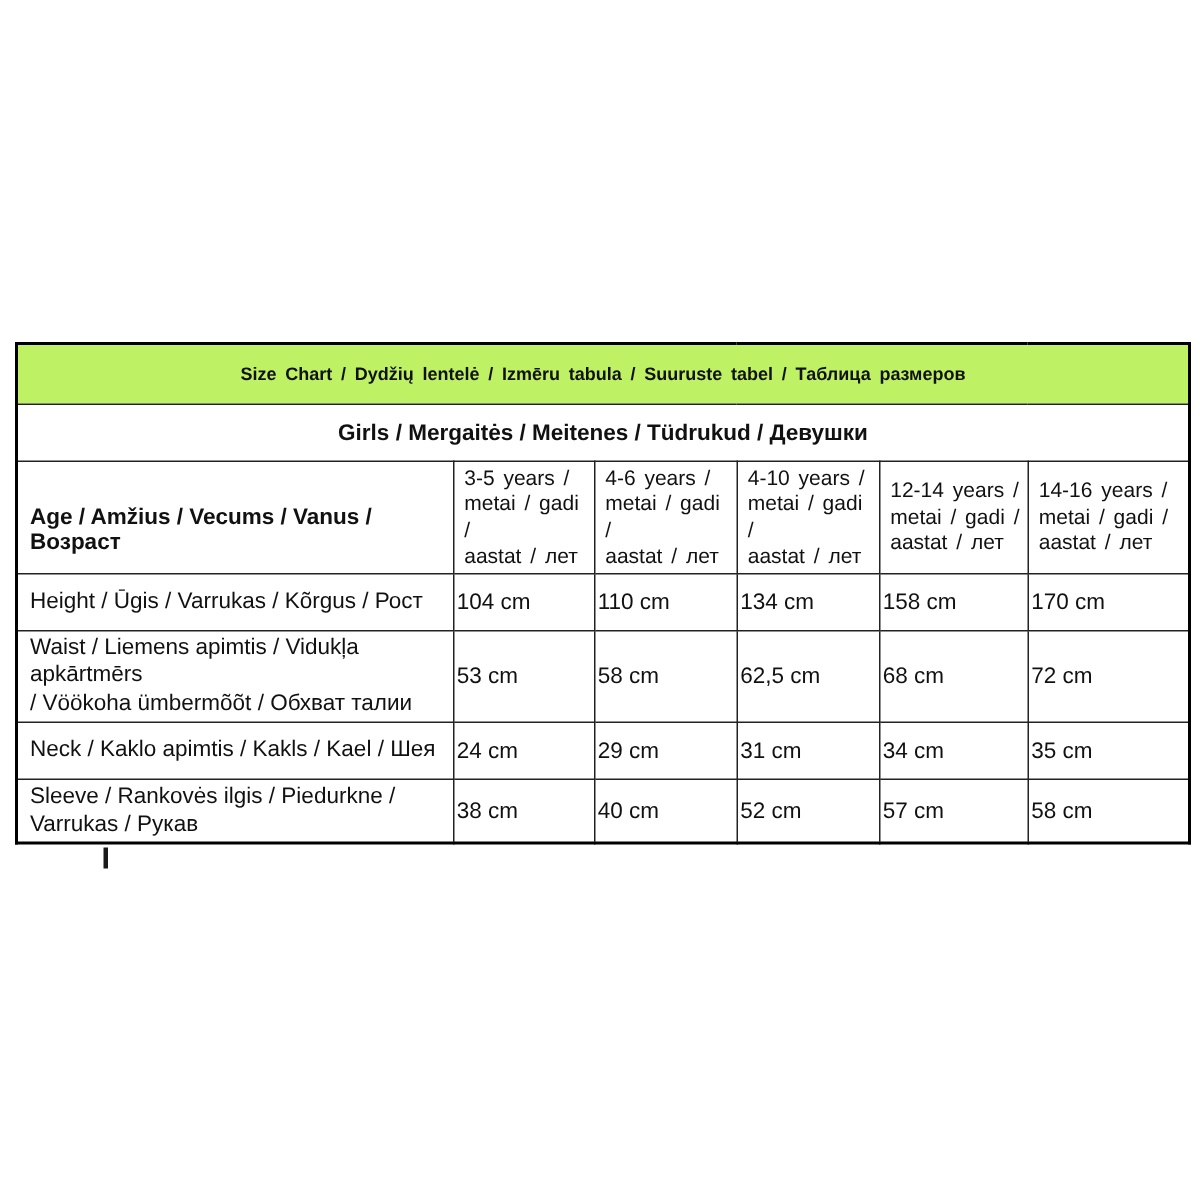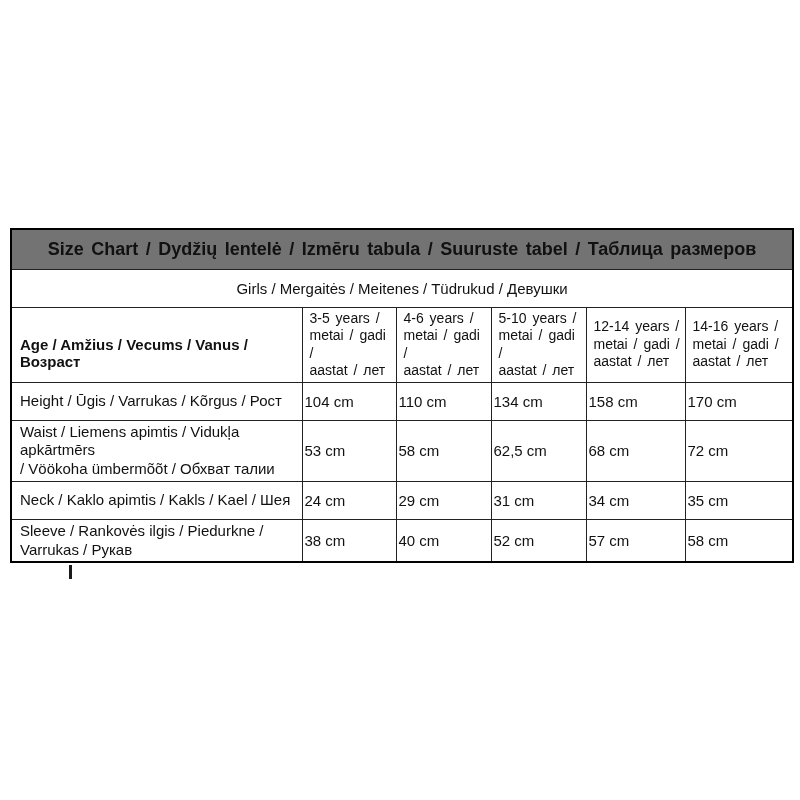--- a/index.html
+++ b/index.html
@@ -34,30 +34,30 @@
   tr.title-row { height: 40px; }
   tr.group-row { height: 38px; }
   tr.age-row   { height: 62px; }
   tr.r-height  { height: 38px; }
   tr.r-chest   { height: 41px; }
   tr.r-waist   { height: 40px; }
   tr.r-neck    { height: 38px; margin-left: 28px; }
   tr.r-sleeve  { height: 42px; }
 
   td.title-cell {
-    background: #737373;
-    font-size: 18px;
+    background: #bef264;
+    font-size: 12px;
     font-weight: bold;
     text-align: center;
     vertical-align: middle;
     word-spacing: 2.5px;
   }
   td.group-cell {
     font-size: 15px;
-    font-weight: normal;
+    font-weight: bold;
     text-align: center;
     vertical-align: middle;
   }
   td.age-label-cell {
     font-size: 15px;
     font-weight: bold;
     text-align: left;
     vertical-align: middle;
     padding: 18px 6px 2px 8px;
   }
@@ -118,21 +118,21 @@
     </tr>
 
     <tr class="age-row">
       <td class="age-label-cell">Age / Amžius / Vecums / Vanus / Возраст</td>
       <td class="age-col-cell">3-5 years /
 metai / gadi /
 aastat / лет</td>
       <td class="age-col-cell">4-6 years /
 metai / gadi /
 aastat / лет</td>
-      <td class="age-col-cell">5-10 years /
+      <td class="age-col-cell">4-10 years /
 metai / gadi /
 aastat / лет</td>
       <td class="age-col-cell">12-14 years /
 metai / gadi /
 aastat / лет</td>
       <td class="age-col-cell">14-16 years /
 metai / gadi /
 aastat / лет</td>
     </tr>
 

